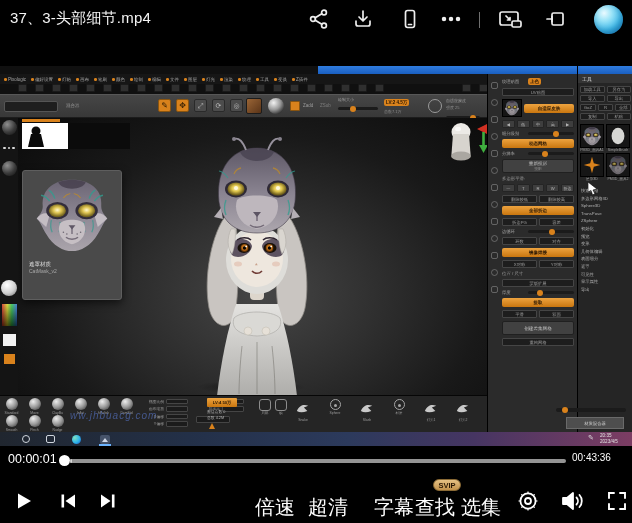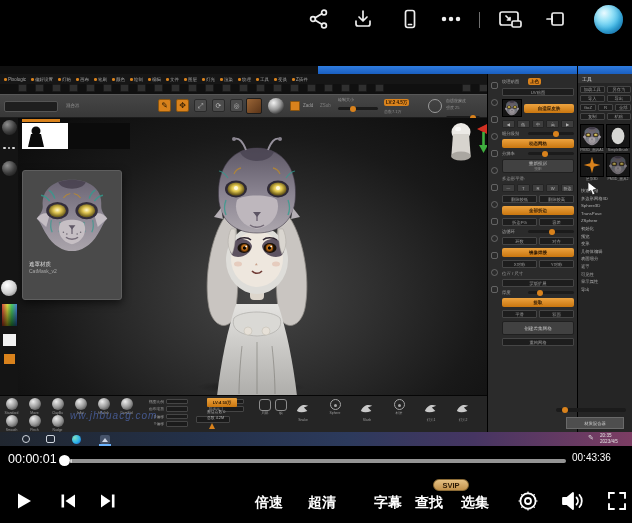--- a/index.html
+++ b/index.html
@@ -120,22 +120,22 @@
   .tktime{left:600px;top:1px;width:30px;font-size:4.6px;color:#e2e2e2;line-height:6px;text-align:left}
   
   .tcur{left:8px;top:452px;font-size:12.5px;color:#fff}
   .ttot{left:572px;top:452px;font-size:10px;color:#fff}
   .bar{left:70px;top:459px;width:496px;height:4px;background:#949494;border-radius:2px}
   .played{height:4px;background:#e8e8e8;border-radius:2px;width:0}
   .thumbdot{left:57px;top:455px;width:11px;height:11px;border-radius:50%;background:#fff;box-shadow:0 0 3px rgba(0,0,0,.6)}
   .ctl{top:478px;left:0;width:632px;height:45px}
   .cic{position:absolute}
   .cic svg{display:block}
-  .clab{position:absolute;top:16px;font-size:14px;color:#fff;font-weight:700;white-space:nowrap;cursor:default}
-  .svip{left:433px;top:1px;width:36px;height:12px;background:linear-gradient(#e5c184,#c2924b);border:1px solid #8a6a35;border-radius:6px;font-size:7.5px;font-weight:bold;color:#2c1a05;display:flex;align-items:center;justify-content:center}
+  .clab{position:absolute;top:16px;font-size:20px;color:#fff;font-weight:400;white-space:nowrap;cursor:default}
+  .svip{left:433px;top:1px;width:28px;height:12px;background:linear-gradient(#e5c184,#c2924b);border:1px solid #8a6a35;border-radius:6px;font-size:7.5px;font-weight:bold;color:#2c1a05;display:flex;align-items:center;justify-content:center}
 </style>
 </head>
 <body>
 
 <svg width="0" height="0" style="position:absolute">
   <defs>
     <linearGradient id="mf-head" x1="0" y1="0" x2="0" y2="1">
       <stop offset="0%" stop-color="#6b6574"></stop>
         <stop offset="60%" stop-color="#938d99"></stop>
         <stop offset="100%" stop-color="#aaa4ab"></stop>
@@ -163,20 +163,21 @@
     <path d="M46 58 h8 l-4 5 z" fill="#5f5766"></path>
     <circle cx="40" cy="66" r=".9" fill="#6e6772"></circle>
       <circle cx="44" cy="68" r=".9" fill="#6e6772"></circle>
     <circle cx="60" cy="66" r=".9" fill="#6e6772"></circle>
       <circle cx="56" cy="68" r=".9" fill="#6e6772"></circle>
   </symbol>
 </svg>
 
 <div class="player">
 
+  <div class="a title">37、3-头部细节.mp4</div>
   <div class="a tbic" style="left:308px">
     <svg viewBox="0 0 22 22">
         <circle cx="5" cy="11" r="2.4"></circle>
         <circle cx="16" cy="4.5" r="2.4"></circle>
         <circle cx="16" cy="17.5" r="2.4"></circle>
         <path d="M7.2 9.8 L13.8 5.7 M7.2 12.2 L13.8 16.3"></path>
       </svg>
   </div>
   <div class="a tbic" style="left:352px">
     <svg viewBox="0 0 22 22">

